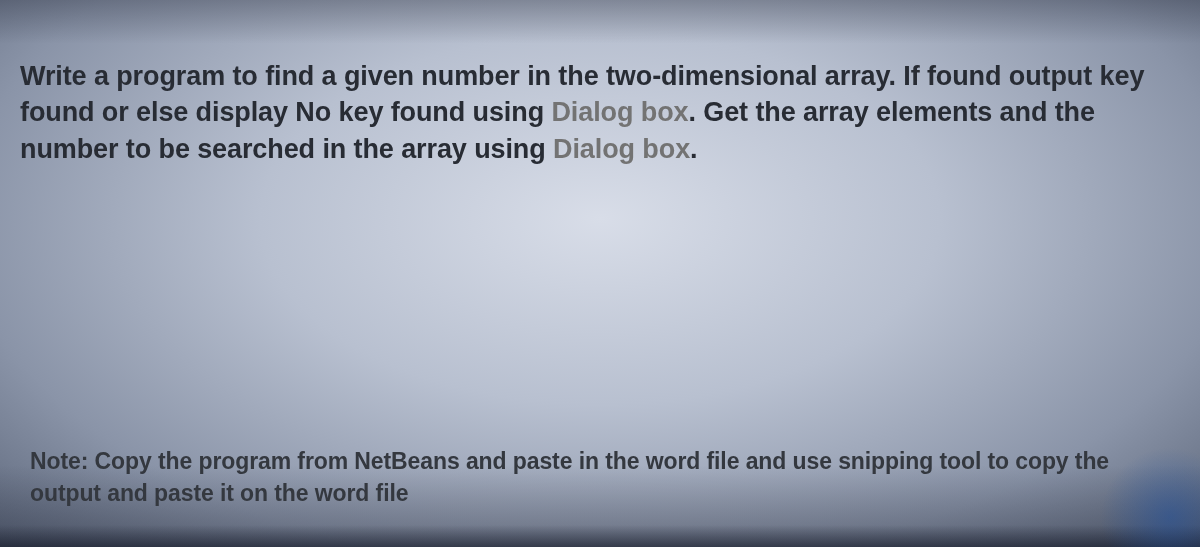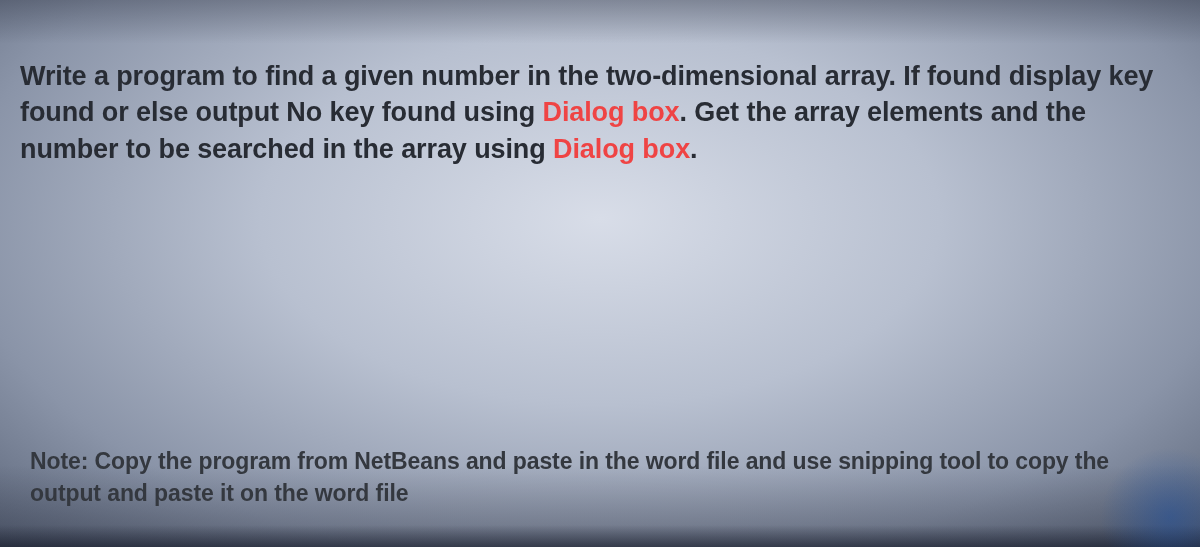--- a/index.html
+++ b/index.html
@@ -27,21 +27,21 @@
       padding: 58px 20px 0 20px;
     }
     .question-text {
       font-size: 27px;
       font-weight: bold;
       color: #282c34;
       line-height: 1.35;
       letter-spacing: -0.1px;
     }
     .link-text {
-      color: #ef4444;
+      color: #737373;
       font-weight: bold;
       cursor: pointer;
     }
     .note-text {
       position: absolute;
       top: 445px;
       left: 30px;
       right: 30px;
       font-size: 23px;
       font-weight: bold;
@@ -65,20 +65,20 @@
       height: 140px;
       background: radial-gradient(circle, rgba(30,80,160,0.5) 0%, rgba(30,80,160,0) 70%);
       pointer-events: none;
     }
   </style>
 </head>
 <body>
 
 <div class="content">
   <p class="question-text">
-    <span>Write a program to find a given number  in the two-dimensional  array. If found display key found or else  output No key found using </span><span class="link-text">Dialog box</span><span>. Get the array elements and the number to be searched in the array using </span><span class="link-text">Dialog box</span><span>.</span>
+    <span>Write a program to find a given number  in the two-dimensional  array. If found output key found or else  display No key found using </span><span class="link-text">Dialog box</span><span>. Get the array elements and the number to be searched in the array using </span><span class="link-text">Dialog box</span><span>.</span>
   </p>
 </div>
 
 <div class="note-text">Note: Copy the program from NetBeans and paste in the word file and use snipping tool to copy the output and paste it on the word file</div>
 
 <div class="bottom-dark"></div>
 <div class="corner-glow"></div>
 
 </body></html>

